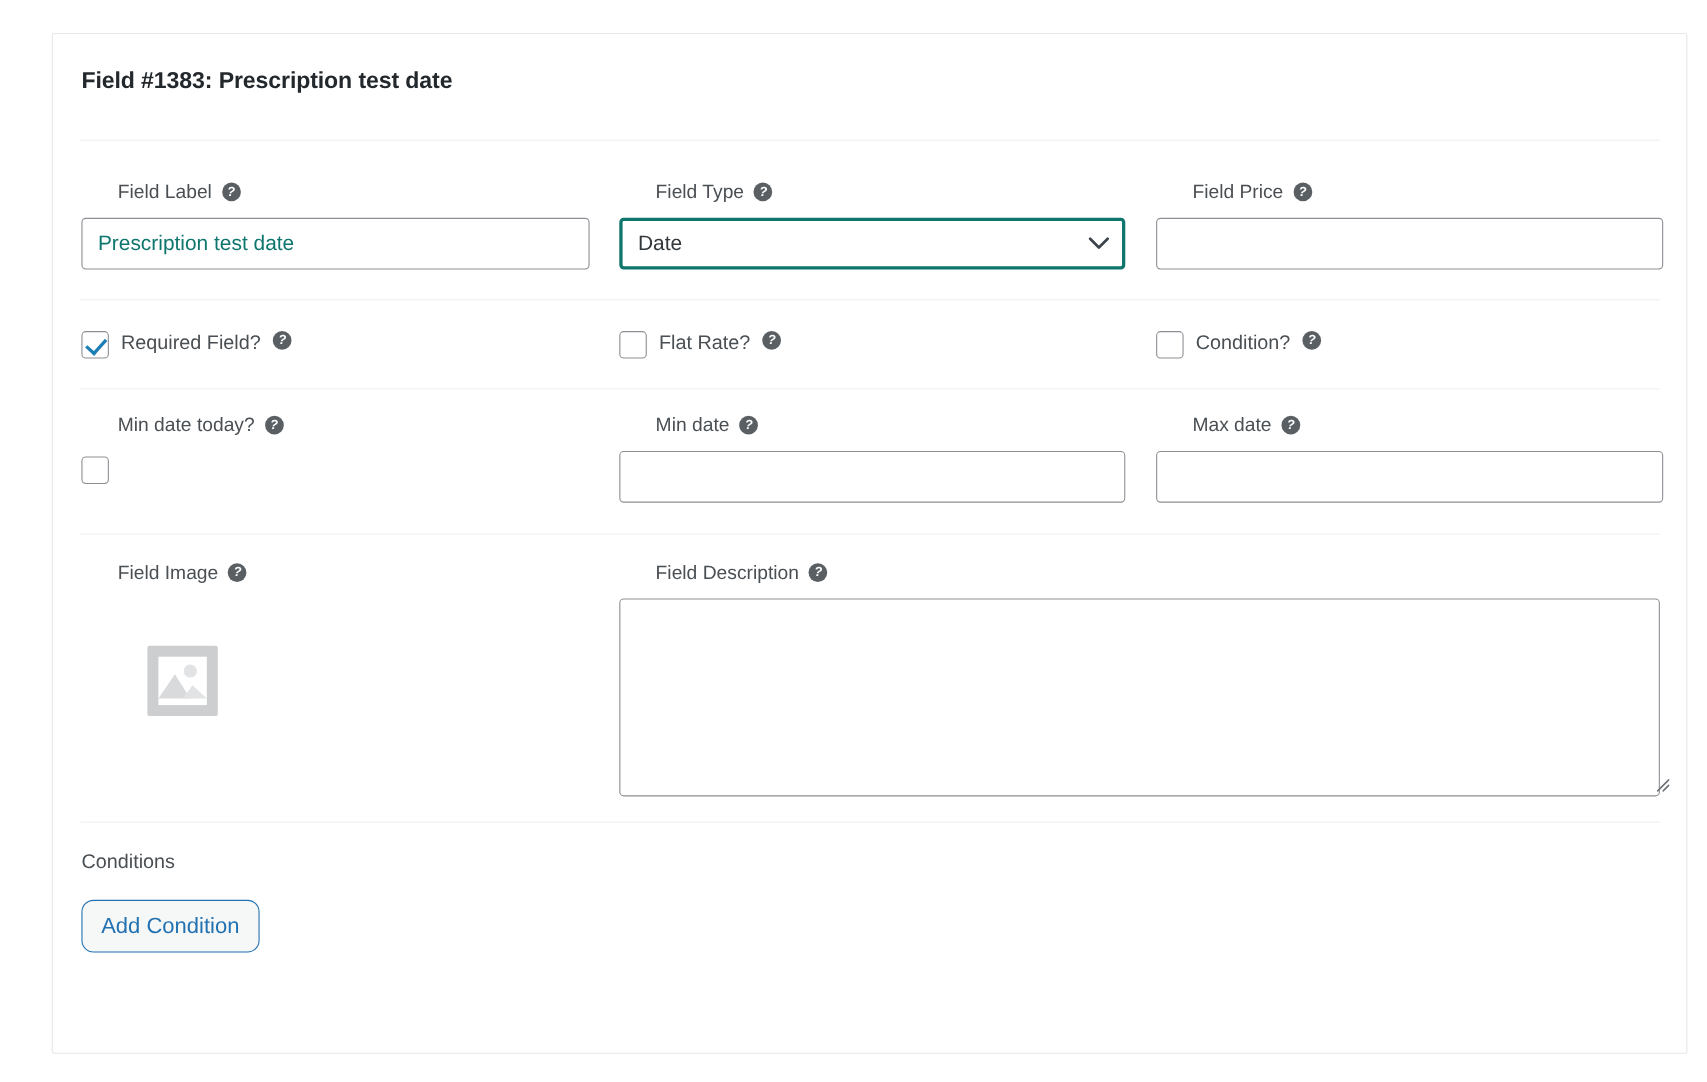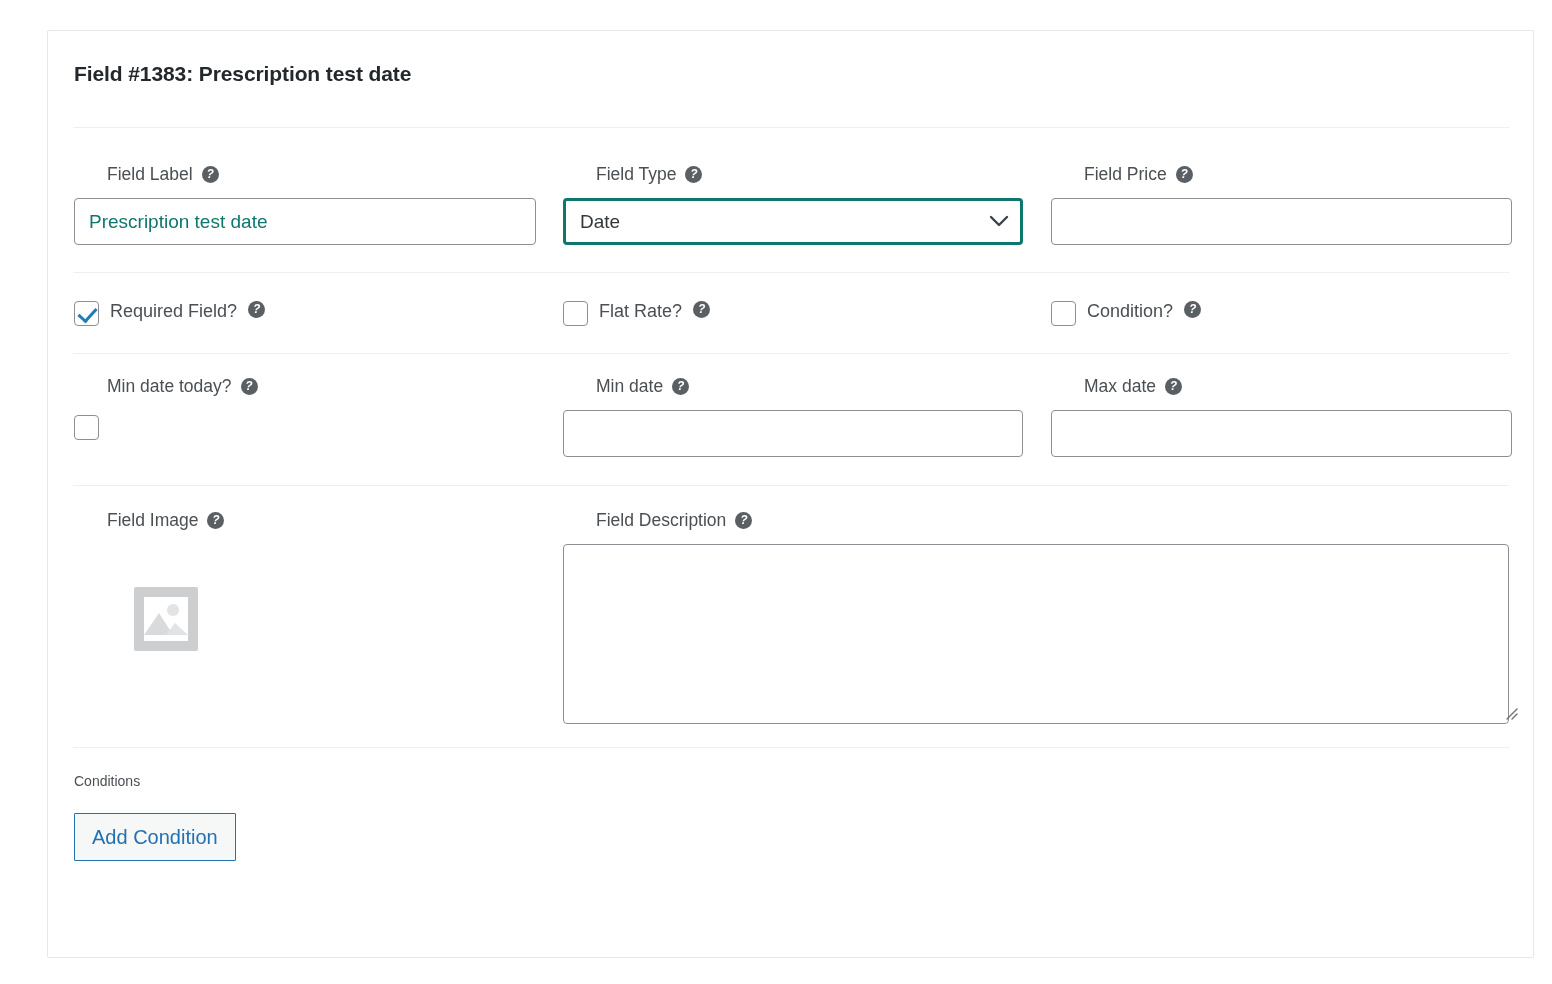--- a/index.html
+++ b/index.html
@@ -183,37 +183,37 @@
   .resize-handle {
     position: absolute;
     right: 5px;
     bottom: 4px;
     width: 14px;
     height: 14px;
     pointer-events: none;
   }
 
   .section-label {
-    font-size: 14px;
+    font-size: 18px;
     color: #4a4f54;
   }
 
   .btn-secondary {
     margin-top: 24px;
     display: inline-flex;
     align-items: center;
     justify-content: center;
     height: 48px;
     padding: 0 17px;
     font-size: 20px;
     font-family: "Liberation Sans", sans-serif;
     color: #2271b1;
     background: #f6f7f7;
     border: 1px solid #2271b1;
-    border-radius: 1px;
+    border-radius: 11px;
     cursor: pointer;
     white-space: nowrap;
   }
 </style>
 </head>
 <body>
 
 <div class="panel">
 
   <div class="panel-title">Field #1383: Prescription test date</div>

